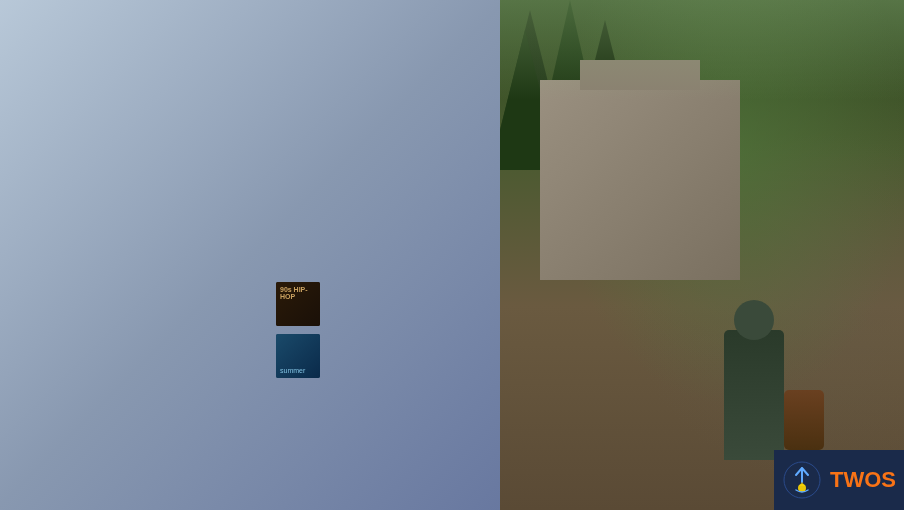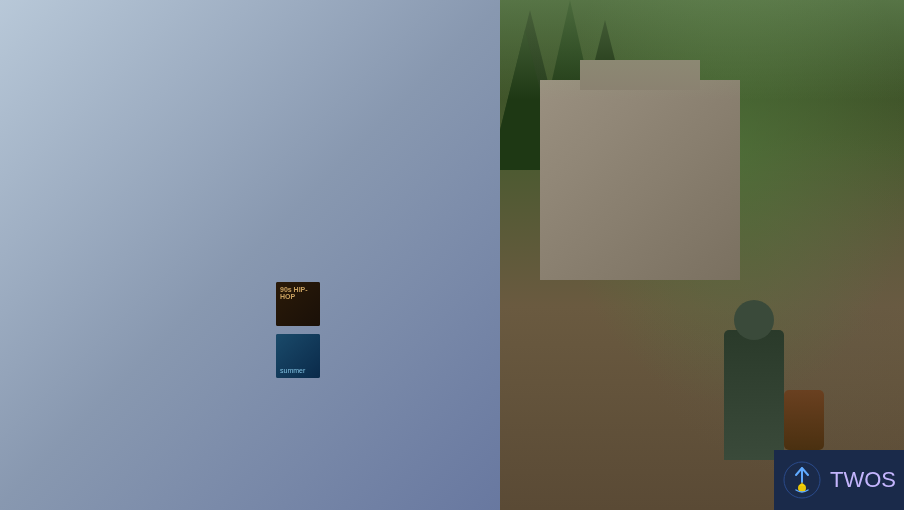--- a/index.html
+++ b/index.html
@@ -585,14 +585,14 @@
 </div>
 
 <div class="twos-watermark">
   <svg class="twos-logo" width="40" height="40" viewBox="0 0 40 40">
     <circle cx="20" cy="20" r="18" fill="#1a2a4a" stroke="#2a4a8a" stroke-width="1"></circle>
     <path d="M20 8 L20 22 M14 15 L20 8 L26 15" stroke="#60aaff" stroke-width="2" fill="none" stroke-linecap="round" stroke-linejoin="round"></path>
     <circle cx="20" cy="28" r="4" fill="#ffd700" opacity="0.9"></circle>
     <path d="M17 26 L20 22 L23 26" fill="#ffd700" opacity="0.7"></path>
     <path d="M14 30 Q20 34 26 30" stroke="#60aaff" stroke-width="1.5" fill="none" stroke-linecap="round"></path>
   </svg>
-  <span class="twos-text" style="color:#c4b5fd;font-size:22px;font-weight:normal;">TWOS</span>
+  <span class="twos-text" style="color:#f97316;font-size:22px;font-weight:bold;">TWOS</span>
 </div>
 
 </body></html>

